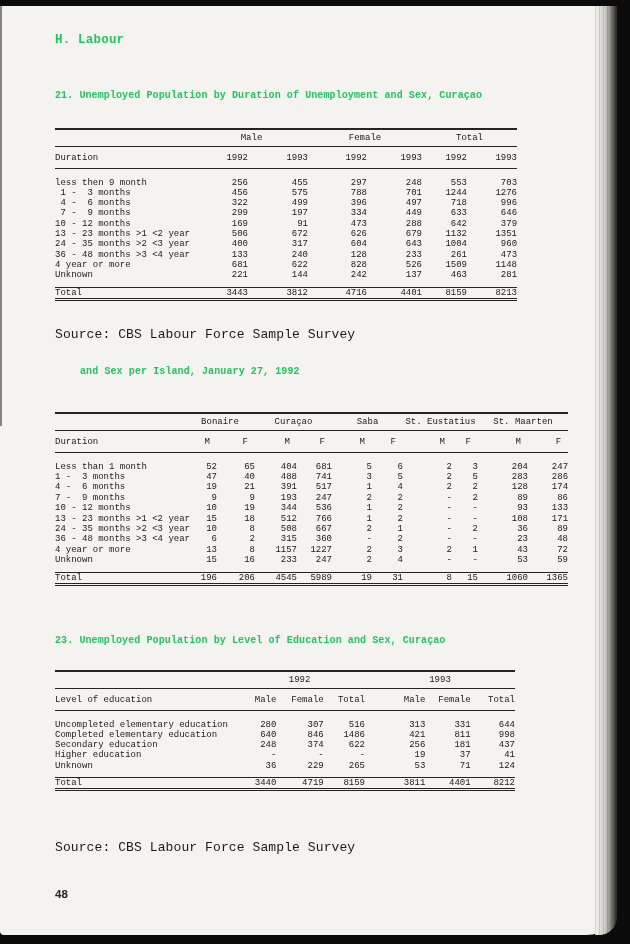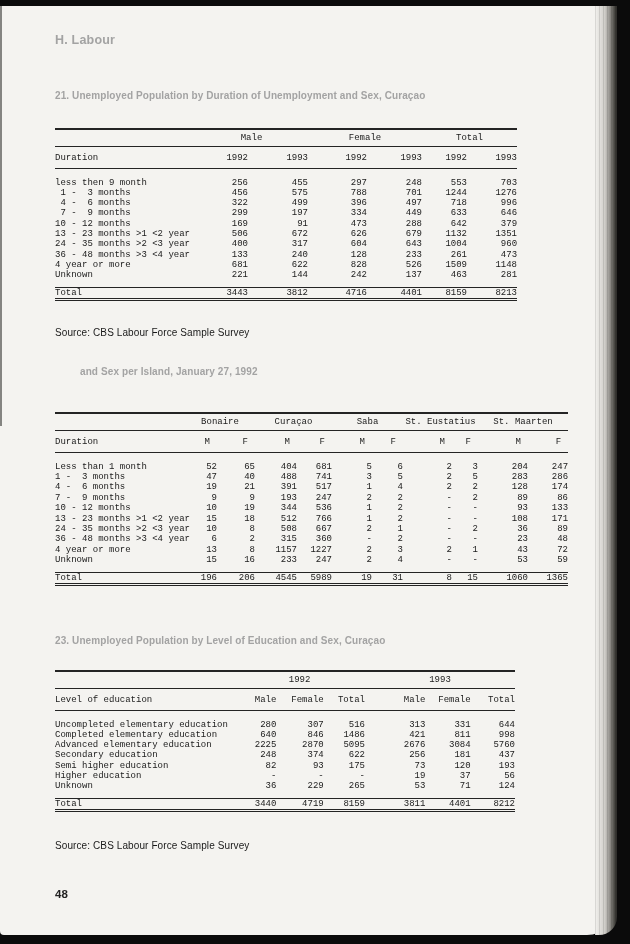--- a/index.html
+++ b/index.html
@@ -19,21 +19,21 @@
     background:
       repeating-linear-gradient(to right, rgba(0,0,0,0.10) 0 1px, rgba(0,0,0,0) 1px 4px),
       linear-gradient(to right,#f2f1ee 0%,#cfcdc8 45%,#8a8883 70%,#4a4944 88%,#2a2926 100%);
     border-bottom-right-radius:18px;
   }
   #left-edge{
     position:absolute;left:0;top:6px;width:2px;height:420px;
     background:rgba(40,40,38,0.55);
   }
   .abs{position:absolute;}
-  .ink{color:#a3a3a3;}
+  .ink{color:#22c55e;font-family:Liberation Mono, monospace;}
   #h-labour{left:55px;top:33px;font-size:12.5px;font-weight:bold;letter-spacing:0.2px;}
   .tbl-title{font-size:10px;font-weight:bold;letter-spacing:0.1px;line-height:16px;}
   #title21{left:55px;top:88px;}
   #title22{left:55px;top:364px;}
   #title22 .t2l2{margin-left:25px;text-align:center;}
   #title23{left:55px;top:633px;}
 
   table.tbl{
     border-collapse:collapse;table-layout:fixed;
     font-family:Liberation Mono, monospace;font-size:9px;line-height:10.3px;
@@ -49,21 +49,21 @@
   tbody.data tr:last-child td{padding-bottom:6px;}
   tfoot tr td{border-top:1px solid #242424;padding:5px 0 6px;}
   .mf{padding-right:7px !important;}
 
   #t21{left:55px;top:128px;width:462px;}
   #t22{left:55px;top:412px;width:513px;}
   #t22 tbody.data tr td{line-height:10.4px;}
   #t23{left:55px;top:670px;width:460px;}
 
   .source{
-    font-family:Liberation Sans, sans-serif;font-size:10px;color:#1a1a1a;letter-spacing:0.1px;
+    font-family:Liberation Mono, monospace;font-size:13px;color:#1a1a1a;letter-spacing:0.1px;
   }
   #source21{left:55px;top:327px;}
   #source23{left:55px;top:840px;}
   #page-num{left:55px;top:888px;font-size:11.5px;font-weight:600;color:#222;}
 </style>
 </head>
 <body>
 
 <div id="paper"></div>
 <div id="edge-band"></div>
@@ -438,54 +438,36 @@
       <tr>
         <td>Completed elementary education</td>
         <td class="num">640</td>
         <td class="num">846</td>
         <td class="num">1486</td>
         <td class="num">421</td>
         <td class="num">811</td>
         <td class="num">998</td>
       </tr>
       <tr>
-        <td>Advanced elementary education</td>
-        <td class="num">2225</td>
-        <td class="num">2870</td>
-        <td class="num">5095</td>
-        <td class="num">2676</td>
-        <td class="num">3084</td>
-        <td class="num">5760</td>
-      </tr>
-      <tr>
         <td>Secondary education</td>
         <td class="num">248</td>
         <td class="num">374</td>
         <td class="num">622</td>
         <td class="num">256</td>
         <td class="num">181</td>
         <td class="num">437</td>
       </tr>
       <tr>
-        <td>Semi higher education</td>
-        <td class="num">82</td>
-        <td class="num">93</td>
-        <td class="num">175</td>
-        <td class="num">73</td>
-        <td class="num">120</td>
-        <td class="num">193</td>
-      </tr>
-      <tr>
         <td>Higher education</td>
         <td class="num">-</td>
         <td class="num">-</td>
         <td class="num">-</td>
         <td class="num">19</td>
         <td class="num">37</td>
-        <td class="num">56</td>
+        <td class="num">41</td>
       </tr>
       <tr>
         <td>Unknown</td>
         <td class="num">36</td>
         <td class="num">229</td>
         <td class="num">265</td>
         <td class="num">53</td>
         <td class="num">71</td>
         <td class="num">124</td>
       </tr>

